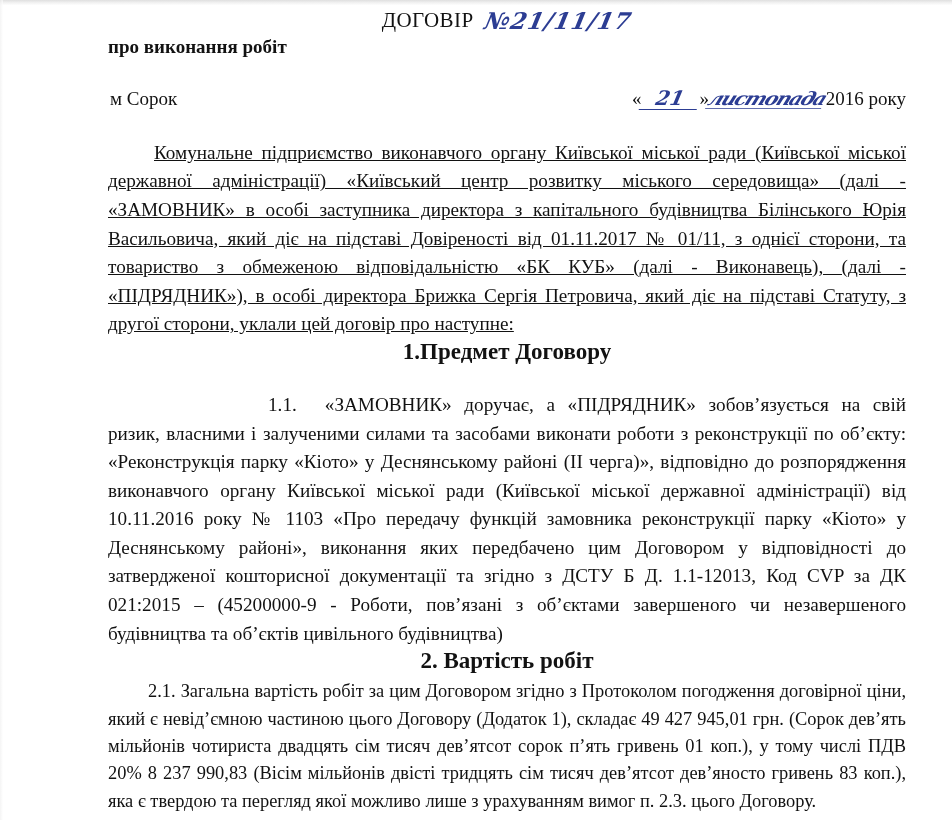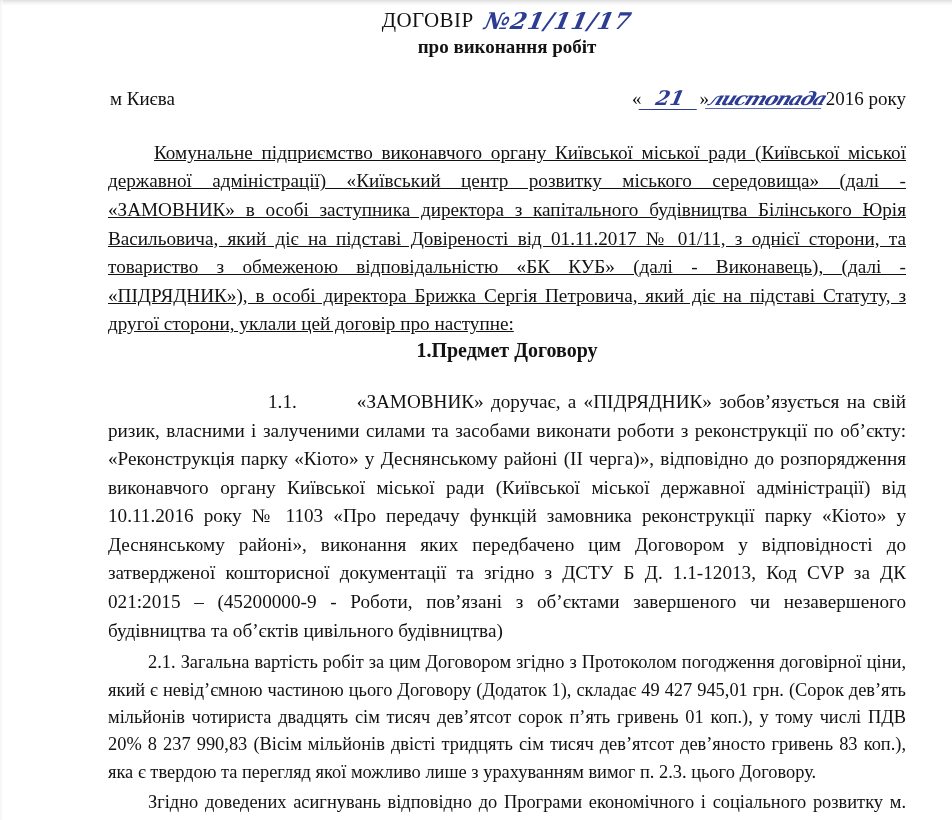--- a/index.html
+++ b/index.html
@@ -74,21 +74,20 @@
   }
   .title-number {
     font-size: 23px;
     margin-left: 12px;
     vertical-align: middle;
     letter-spacing: 1px;
   }
   .subtitle {
     font-weight: bold;
     font-size: 19px;
-    text-align: center;
     margin-top: 2px;
   }
 
   
   .datebar {
     margin-top: 30px;
     position: relative;
     height: 26px;
     font-size: 19px;
   }
@@ -146,31 +145,31 @@
     hyphens: none;
   }
   .par-preamble {
     margin-top: 25px !important;
     text-decoration: underline;
   }
   h2.section-head {
     margin: 0;
     text-align: center;
     font-weight: bold;
-    font-size: 20px;
+    font-size: 23px;
   }
   .head-1 { margin-top: 29px; }
   .par-1-1 {
     margin-top: 26px !important;
     text-indent: 0;
   }
   .num-1-1 {
     display: inline-block;
     margin-left: 68px;
-    margin-right: 60px;
+    margin-right: 28px;
     font-family: Liberation Serif, serif;
   }
   .head-2 {
     margin-top: 24px;
     font-size: 18.4px;
   }
   p.body-par-s2 {
     margin: 0;
     text-align: justify;
     text-justify: inter-word;
@@ -190,29 +189,30 @@
   <div class="scan-edge-left"></div>
 
   <div class="content">
 
     <div class="title-row">
       <span class="doc-title">ДОГОВІР</span><span class="hand title-number">№21/11/17</span>
     </div>
     <div class="subtitle">про виконання робіт</div>
 
     <div class="datebar">
-      <span class="city">м  Києва</span>
+      <span class="city">м  Сорок</span>
       <span class="dateline"><span>«</span><span class="day-slot">21</span><span>»</span><span class="month-slot">листопада</span><span class="year">2016 року</span></span>
     </div>
 
     <p class="body-par par-preamble">Комунальне підприємство виконавчого органу Київської міської ради (Київської міської державної адміністрації) «Київський центр розвитку міського середовища» (далі - «ЗАМОВНИК» в особі заступника директора з капітального будівництва Білінського Юрія Васильовича, який діє на підставі Довіреності від 01.11.2017 № 01/11, з однієї сторони, та товариство з обмеженою відповідальністю «БК КУБ» (далі - Виконавець), (далі - «ПІДРЯДНИК»), в особі директора Брижка Сергія Петровича, який діє на підставі Статуту, з другої сторони, уклали цей договір про наступне:</p>
 
     <h2 class="section-head head-1">1.Предмет Договору</h2>
 
     <p class="body-par par-1-1"><span class="num-1-1">1.1.</span><span>«ЗАМОВНИК» доручає, а «ПІДРЯДНИК» зобов’язується на свій ризик, власними і залученими силами та засобами виконати роботи з реконструкції по об’єкту: «Реконструкція парку «Кіото» у Деснянському районі (ІІ черга)», відповідно до розпорядження виконавчого органу Київської міської ради (Київської міської державної адміністрації) від 10.11.2016 року № 1103 «Про передачу функцій замовника реконструкції парку «Кіото» у Деснянському районі», виконання яких передбачено цим Договором у відповідності до затвердженої кошторисної документації та згідно з ДСТУ Б Д. 1.1-12013, Код СVP за ДК 021:2015 – (45200000-9 -  Роботи, пов’язані з об’єктами завершеного чи незавершеного будівництва та об’єктів цивільного будівництва)</span></p>
 
+    <h2 class="section-head head-2">2. Вартість робіт</h2>
 
     <p class="body-par-s2 par-2-1">2.1. Загальна вартість робіт за цим Договором згідно з Протоколом погодження договірної ціни, який є невід’ємною частиною цього Договору (Додаток 1), складає 49 427 945,01 грн. (Сорок дев’ять мільйонів чотириста двадцять сім тисяч дев’ятсот сорок п’ять гривень 01 коп.), у тому числі ПДВ 20% 8 237 990,83 (Вісім мільйонів двісті тридцять сім тисяч дев’ятсот дев’яносто гривень 83 коп.), яка є твердою та перегляд якої можливо лише з урахуванням вимог п. 2.3. цього Договору.</p>
 
     <p class="body-par-s2 par-assign">Згідно доведених асигнувань відповідно до Програми економічного і соціального розвитку м. Києва на 2017 рік, затвердженої рішенням Київської міської ради від 12.12.2016 року № 553/1557 (зі змінами та доповненнями) загальна сума Робіт складає:</p>
 
   </div>
 </div>
 
 </body></html>

